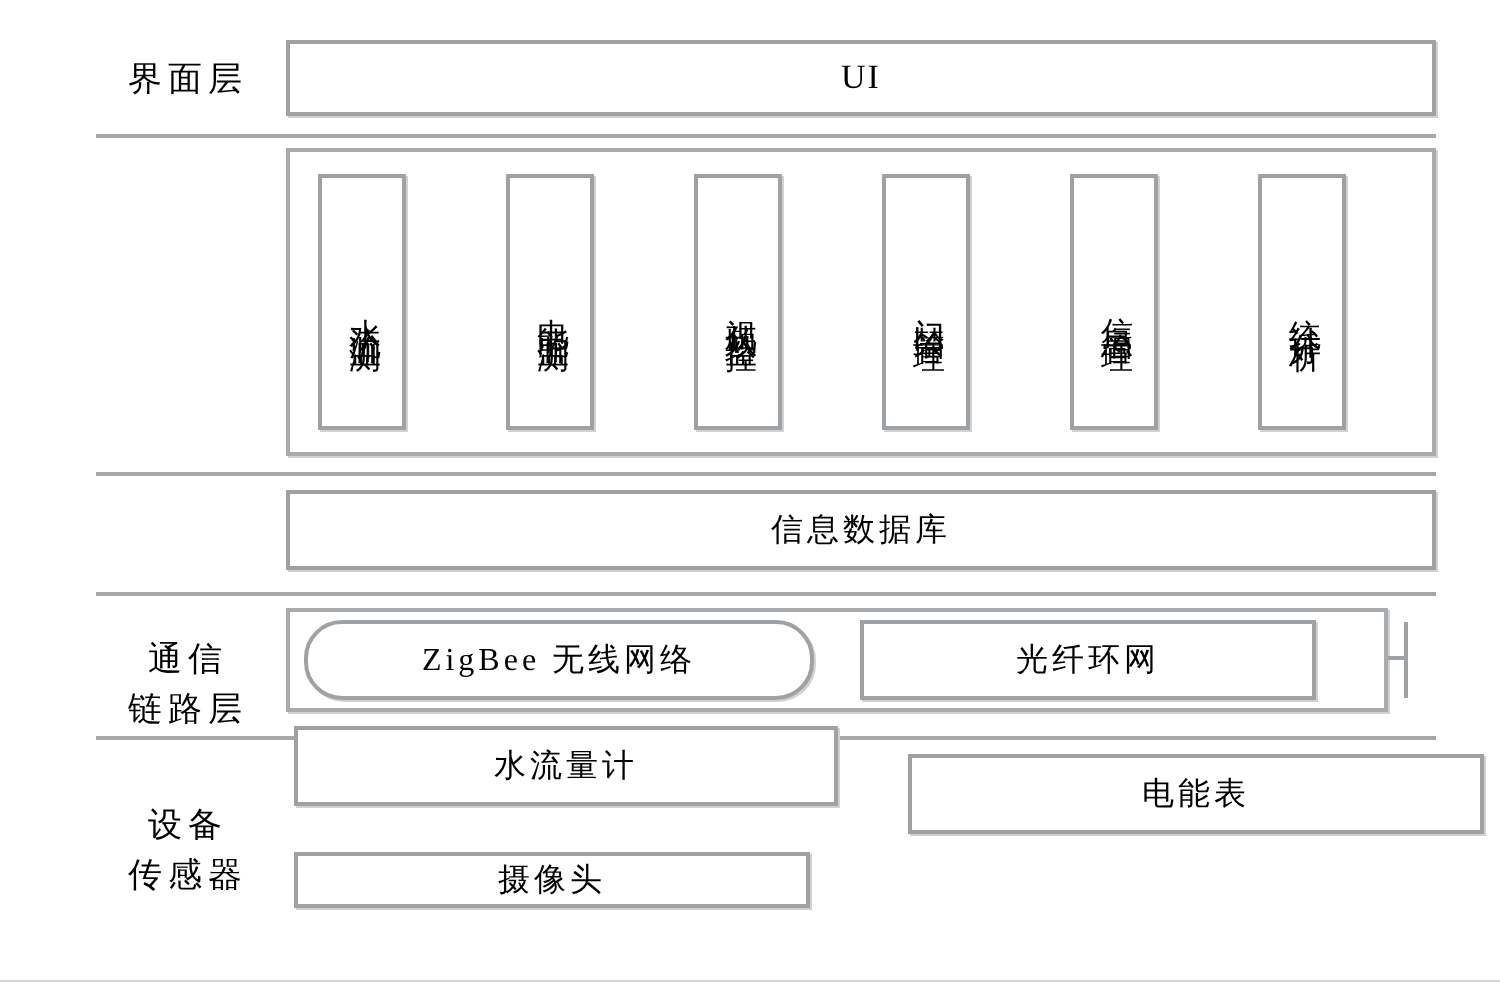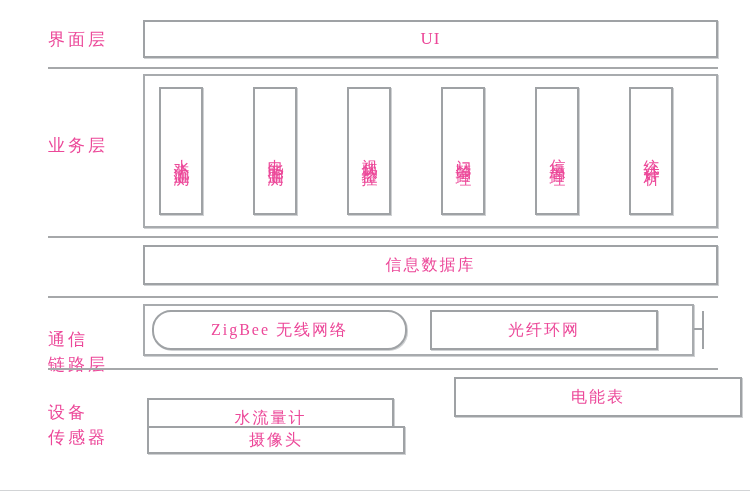--- a/index.html
+++ b/index.html
@@ -27,40 +27,41 @@
     width: 670px;
     height: 2px;
     background: #a6a8aa;
   }
 
   
   .layer-label {
     position: absolute;
     left: 48px;
     width: 92px;
+    text-align: center;
     font-size: 17px;
     letter-spacing: 3px;
     line-height: 25px;
-    color: #ec4899;
+    color: #000000;
     white-space: pre-line;
   }
 
   
   .box {
     position: absolute;
     background: #ffffff;
     border: 2px solid #9fa2a5;
     box-shadow: inset 1px 1px 0 #ffffff, 1px 1px 0 #cfd1d3;
     box-sizing: border-box;
     display: flex;
     align-items: center;
     justify-content: center;
     font-size: 16px;
     letter-spacing: 2px;
-    color: #ec4899;
+    color: #000000;
   }
   .box.outer {
     border: 2px solid #a8abae;
     background: #ffffff;
   }
   .box.vert {
     writing-mode: vertical-rl;
     text-orientation: upright;
     letter-spacing: 4px;
     font-size: 16px;
@@ -91,21 +92,20 @@
 <body>
 
 <div id="diagram">
 
   <div class="layer-label" style="top:27px;">界面层</div>
 
   <div class="box ui" style="left:143px; top:20px; width:575px; height:38px;">UI</div>
 
   <div class="divider" style="top:67px;"></div>
 
-  <div class="layer-label" style="top:133px;">业务层</div>
 
   <div class="box outer" style="left:143px; top:74px; width:575px; height:154px;"></div>
 
   <div class="box vert" style="left:159px; top:87px; width:44px; height:128px;">水流监测</div>
 
   <div class="box vert" style="left:253px; top:87px; width:44px; height:128px;">电能监测</div>
 
   <div class="box vert" style="left:347px; top:87px; width:44px; height:128px;">视频监控</div>
 
   <div class="box vert" style="left:441px; top:87px; width:44px; height:128px;">门禁管理</div>
@@ -114,37 +114,37 @@
 
   <div class="box vert" style="left:629px; top:87px; width:44px; height:128px;">统计分析</div>
 
   <div class="divider" style="top:236px;"></div>
 
 
   <div class="box" style="left:143px; top:245px; width:575px; height:40px;font-family:Liberation Serif, serif;">信息数据库</div>
 
   <div class="divider" style="top:296px;"></div>
 
-  <div class="layer-label" style="top:327px;">通信
+  <div class="layer-label" style="top:317px;">通信
 链路层</div>
 
   <div class="box outer" style="left:143px; top:304px; width:551px; height:52px;"></div>
   <div class="notch" style="left:694px; top:328px; width:10px; height:2px;"></div>
   <div class="notch" style="left:702px; top:311px; width:2px; height:38px;"></div>
 
   <div class="box" style="left:152px; top:310px; width:255px; height:40px;border-radius:19px;">ZigBee 无线网络</div>
 
   <div class="box" style="left:430px; top:310px; width:228px; height:40px;">光纤环网</div>
 
   <div class="divider" style="top:368px;"></div>
 
   <div class="layer-label" style="top:400px;font-family:Liberation Serif, serif;">设备
 传感器</div>
 
-  <div class="box" style="left:147px; top:363px; width:247px; height:40px;margin-top:35px;">水流量计</div>
+  <div class="box" style="left:147px; top:363px; width:272px; height:40px;">水流量计</div>
 
   <div class="box" style="left:430px; top:377px; width:288px; height:40px;margin-left:24px;">电能表</div>
 
   <div class="box" style="left:147px; top:426px; width:258px; height:28px;">摄像头</div>
 
 
   <div class="bottom-rule"></div>
 
 </div>
 

